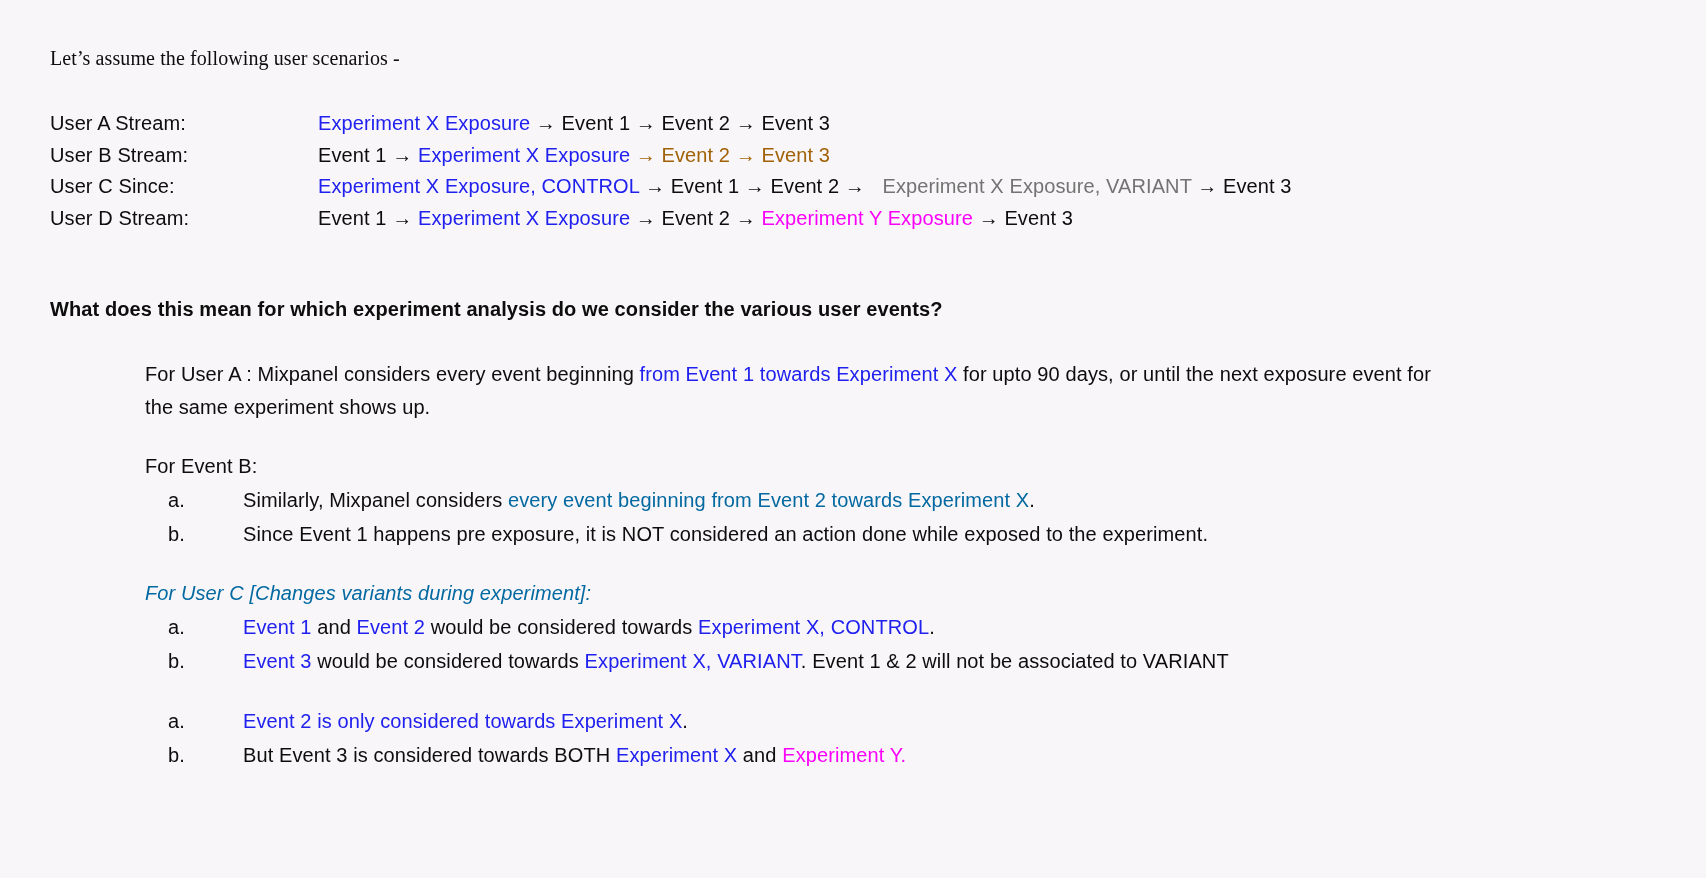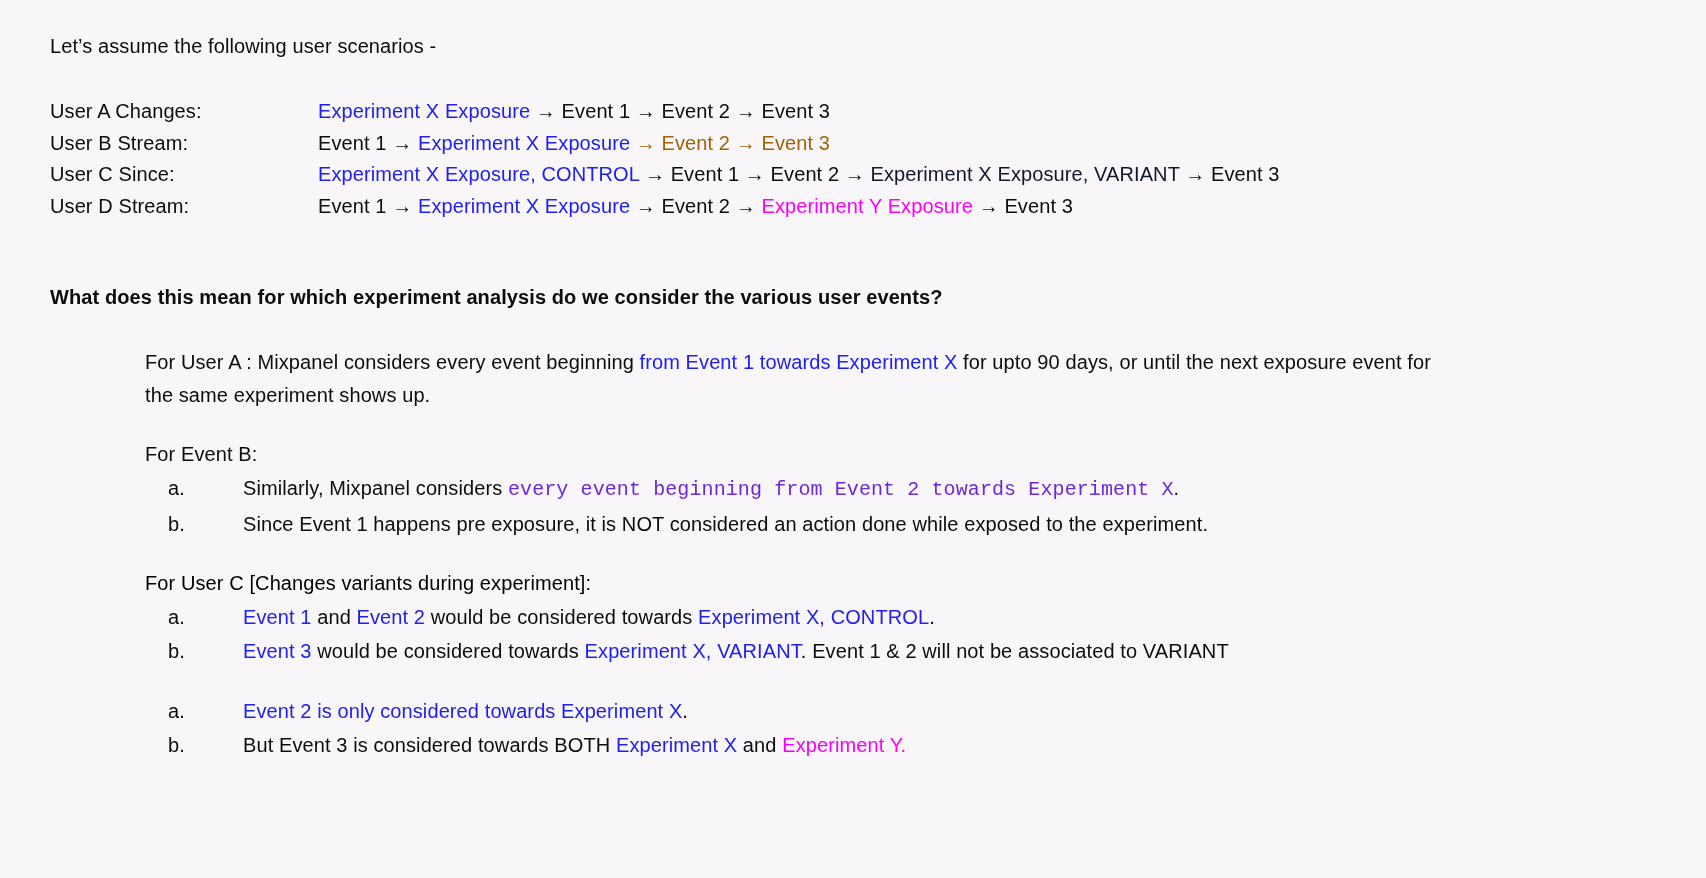--- a/index.html
+++ b/index.html
@@ -14,21 +14,22 @@
     font-family: "Liberation Sans", sans-serif;
     font-size: 20px;
     letter-spacing: 0.1px;
     overflow: hidden;
   }
   .doc {
     padding: 30px 50px 0 50px;
   }
   .intro {
     line-height: 24px;
-    margin: 4px 0 38px 0;
+    margin: 16px 0 38px 0;
+    font-family: Liberation Serif, serif;
   }
   .streams {
     margin: 0;
   }
   .stream-row {
     display: flex;
     line-height: 31.5px;
     white-space: nowrap;
   }
   .stream-label {
@@ -83,32 +84,32 @@
 </style>
 </head>
 <body style="background: rgb(248, 246, 248);">
 
 <div class="doc">
 
   <p class="intro">Let’s assume the following user scenarios -</p>
 
   <div class="streams">
   <div class="stream-row">
-    <span class="stream-label">User A Changes:</span>
+    <span class="stream-label">User A Stream:</span>
     <span class="stream-content"><span style="color: rgb(32, 32, 239);">Experiment X Exposure</span><span style="color: rgb(13, 13, 13);"> → Event 1 → Event 2 → Event 3</span></span>
   </div>
 
   <div class="stream-row">
     <span class="stream-label">User B Stream:</span>
     <span class="stream-content"><span style="color: rgb(13, 13, 13);">Event 1 → </span><span style="color: rgb(32, 32, 239);">Experiment X Exposure</span><span style="color: #a16207;"> → Event 2 → Event 3</span></span>
   </div>
 
   <div class="stream-row">
     <span class="stream-label">User C Since:</span>
-    <span class="stream-content"><span style="color: rgb(32, 32, 239);">Experiment X Exposure, CONTROL</span><span style="color: rgb(13, 13, 13);"> → Event 1 → Event 2 → </span><span style="color: #0f172a;">Experiment X Exposure, VARIANT</span><span style="color: rgb(13, 13, 13);"> → Event 3</span></span>
+    <span class="stream-content"><span style="color: rgb(32, 32, 239);">Experiment X Exposure, CONTROL</span><span style="color: rgb(13, 13, 13);"> → Event 1 → Event 2 → </span><span style="color: #737373; margin-left: 12px;">Experiment X Exposure, VARIANT</span><span style="color: rgb(13, 13, 13);"> → Event 3</span></span>
   </div>
 
   <div class="stream-row">
     <span class="stream-label">User D Stream:</span>
     <span class="stream-content"><span style="color: rgb(13, 13, 13);">Event 1 → </span><span style="color: rgb(32, 32, 239);">Experiment X Exposure</span><span style="color: rgb(13, 13, 13);"> → Event 2 → </span><span style="color: rgb(250, 0, 250);">Experiment Y Exposure</span><span style="color: rgb(13, 13, 13);"> → Event 3</span></span>
   </div>
 </div>
 
   <p class="question">What does this mean for which experiment analysis do we consider the various user events?</p>
 
@@ -125,35 +126,35 @@
   <div class="bullet-group">
     <div class="bullet-main">
       <span class="bullet-dot-cell">
         <span class="bullet-dot"></span>
       </span>
       <span class="bullet-text"><span style="color: rgb(13, 13, 13);">For Event B:</span></span>
     </div>
 
   <div class="subitem">
     <span class="sub-marker">a.</span>
-    <span class="sub-text"><span style="color: rgb(13, 13, 13); margin-top: 26px;">Similarly, Mixpanel considers </span><span style="color: #6d28d9; font-family: Liberation Mono, monospace;">every event beginning from Event 2 towards Experiment X</span><span style="color: rgb(13, 13, 13);">.</span></span>
+    <span class="sub-text"><span style="color: rgb(13, 13, 13); margin-top: 26px;">Similarly, Mixpanel considers </span><span style="color: #0369a1;">every event beginning from Event 2 towards Experiment X</span><span style="color: rgb(13, 13, 13);">.</span></span>
   </div>
 
   <div class="subitem">
     <span class="sub-marker">b.</span>
     <span class="sub-text"><span style="color: rgb(13, 13, 13);">Since Event 1 happens pre exposure, it is NOT considered an action done while exposed to the experiment.</span></span>
   </div>
 </div>
 
   <div class="bullet-group">
     <div class="bullet-main">
       <span class="bullet-dot-cell">
         <span class="bullet-dot"></span>
       </span>
-      <span class="bullet-text"><span style="color: #000000;">For User C [Changes variants during experiment]:</span></span>
+      <span class="bullet-text"><span style="color: #0369a1; font-style: italic;">For User C [Changes variants during experiment]:</span></span>
     </div>
 
   <div class="subitem">
     <span class="sub-marker">a.</span>
     <span class="sub-text"><span style="color: rgb(32, 32, 239);">Event 1</span><span style="color: rgb(13, 13, 13);"> and </span><span style="color: rgb(32, 32, 239);">Event 2</span><span style="color: rgb(13, 13, 13);"> would be considered towards </span><span style="color: rgb(32, 32, 239);">Experiment X, CONTROL</span><span style="color: rgb(13, 13, 13);">.</span></span>
   </div>
 
   <div class="subitem">
     <span class="sub-marker">b.</span>
     <span class="sub-text"><span style="color: rgb(32, 32, 239);">Event 3</span><span style="color: rgb(13, 13, 13);"> would be considered towards </span><span style="color: rgb(32, 32, 239);">Experiment X, VARIANT</span><span style="color: rgb(13, 13, 13);">. Event 1 &amp; 2 will not be associated to VARIANT</span></span>

